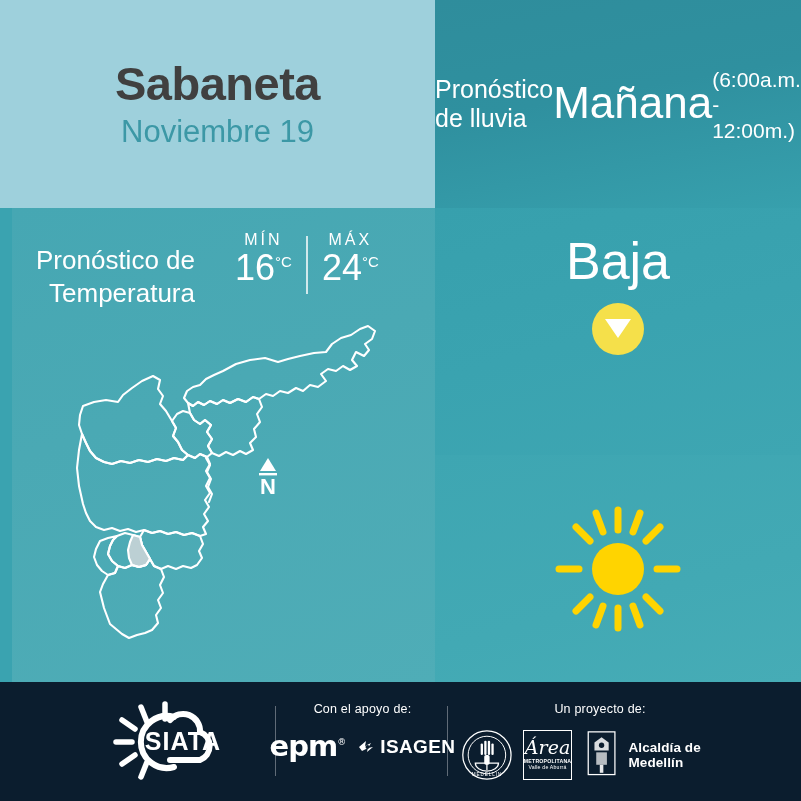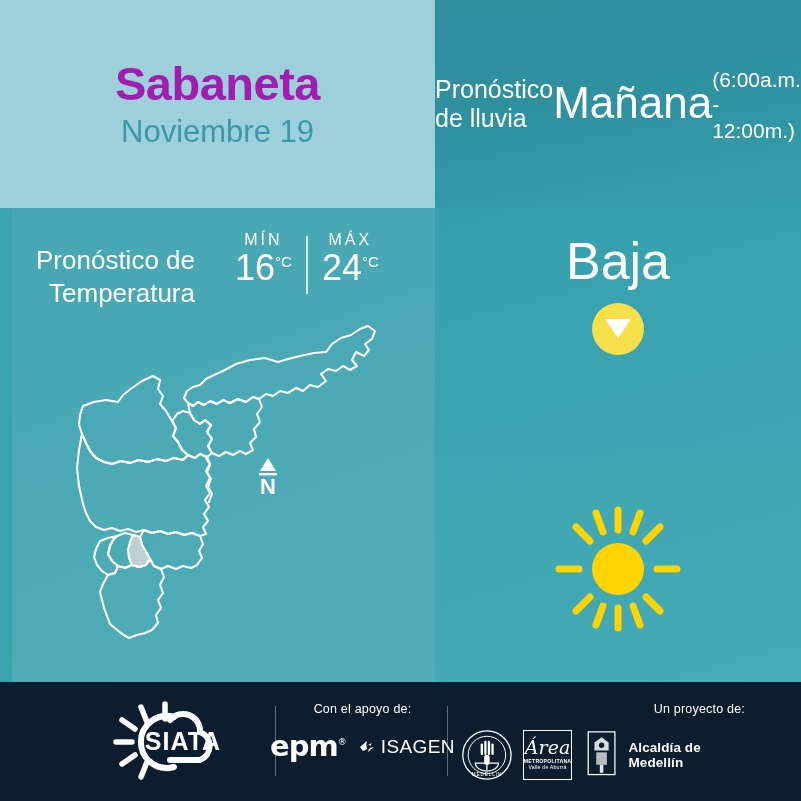--- a/index.html
+++ b/index.html
@@ -21,21 +21,21 @@
   
   .panel { position: absolute; box-sizing: border-box; }
 
   #p-city {
     left: 0; top: 0; width: 435px; height: 208px;
     background: #9ed0dc;
     display: flex; flex-direction: column;
     align-items: center; justify-content: center;
   }
   .city-name {
-    font-size: 47px; font-weight: bold; color: #a21caf;
+    font-size: 47px; font-weight: bold; color: #404040;
     letter-spacing: -0.5px; line-height: 1.05;
   }
   .city-date {
     font-size: 31px; font-weight: normal; color: #3c98a6;
     margin-top: 6px; line-height: 1.1;
   }
 
   #p-rain {
     left: 435px; top: 0; width: 366px; height: 208px;
     background: linear-gradient(170deg,#2f8d9c 0%, #2f909f 45%, #37a0ad 100%);
@@ -128,21 +128,21 @@
     display: flex; align-items: center; justify-content: center;
     gap: 12px; margin-top: 16px;
   }
   .epm {
     font-size: 29px; font-weight: bold; letter-spacing: -1px;
     font-family: "DejaVu Sans", sans-serif; line-height: 1;
   }
   .epm sup { font-size: 9px; vertical-align: super; font-weight: normal; }
   .isagen { display: flex; align-items: center; gap: 3px; }
   .isagen-text {
-    font-size: 19px; font-weight: normal; letter-spacing: .4px; line-height: 1;
+    font-size: 19px; font-weight: bold; letter-spacing: .4px; line-height: 1;
   }
 
   #proyecto { left: 455px; width: 290px; padding-top: 20px; }
   #proyecto .logos {
     display: flex; align-items: center; justify-content: flex-start;
     gap: 10px; margin-top: 10px; padding-left: 6px;
   }
   .alc-text { font-size: 13.5px; font-weight: bold; letter-spacing: .1px; }
 
   .amva-box {
@@ -287,21 +287,21 @@
             <circle cx="10.5" cy="10" r="2" fill="#0b1d2e"></circle>
           </svg>
           <span class="isagen-text">ISAGEN</span>
         </div>
       </div>
     </div>
 
     <div class="fsep" style="left:447px;"></div>
 
     <div class="fcol" id="proyecto">
-      <div class="flabel" style="text-align:right;padding-left:0;">Un proyecto de:</div>
+      <div class="flabel" style="text-align:center;padding-left:0;">Un proyecto de:</div>
       <div class="logos">
 
         <svg width="58" height="58" viewBox="0 0 58 58">
           <circle cx="29" cy="29" r="27" fill="none" stroke="#ffffff" stroke-width="1.4"></circle>
           <circle cx="29" cy="29" r="21" fill="none" stroke="#ffffff" stroke-width="1.1"></circle>
           <g fill="#ffffff">
             <rect x="22" y="16" width="2.6" height="13" rx="1.2"></rect>
             <rect x="26" y="13" width="2.6" height="16" rx="1.2"></rect>
             <rect x="30" y="13" width="2.6" height="16" rx="1.2"></rect>
             <rect x="34" y="16" width="2.6" height="13" rx="1.2"></rect>

